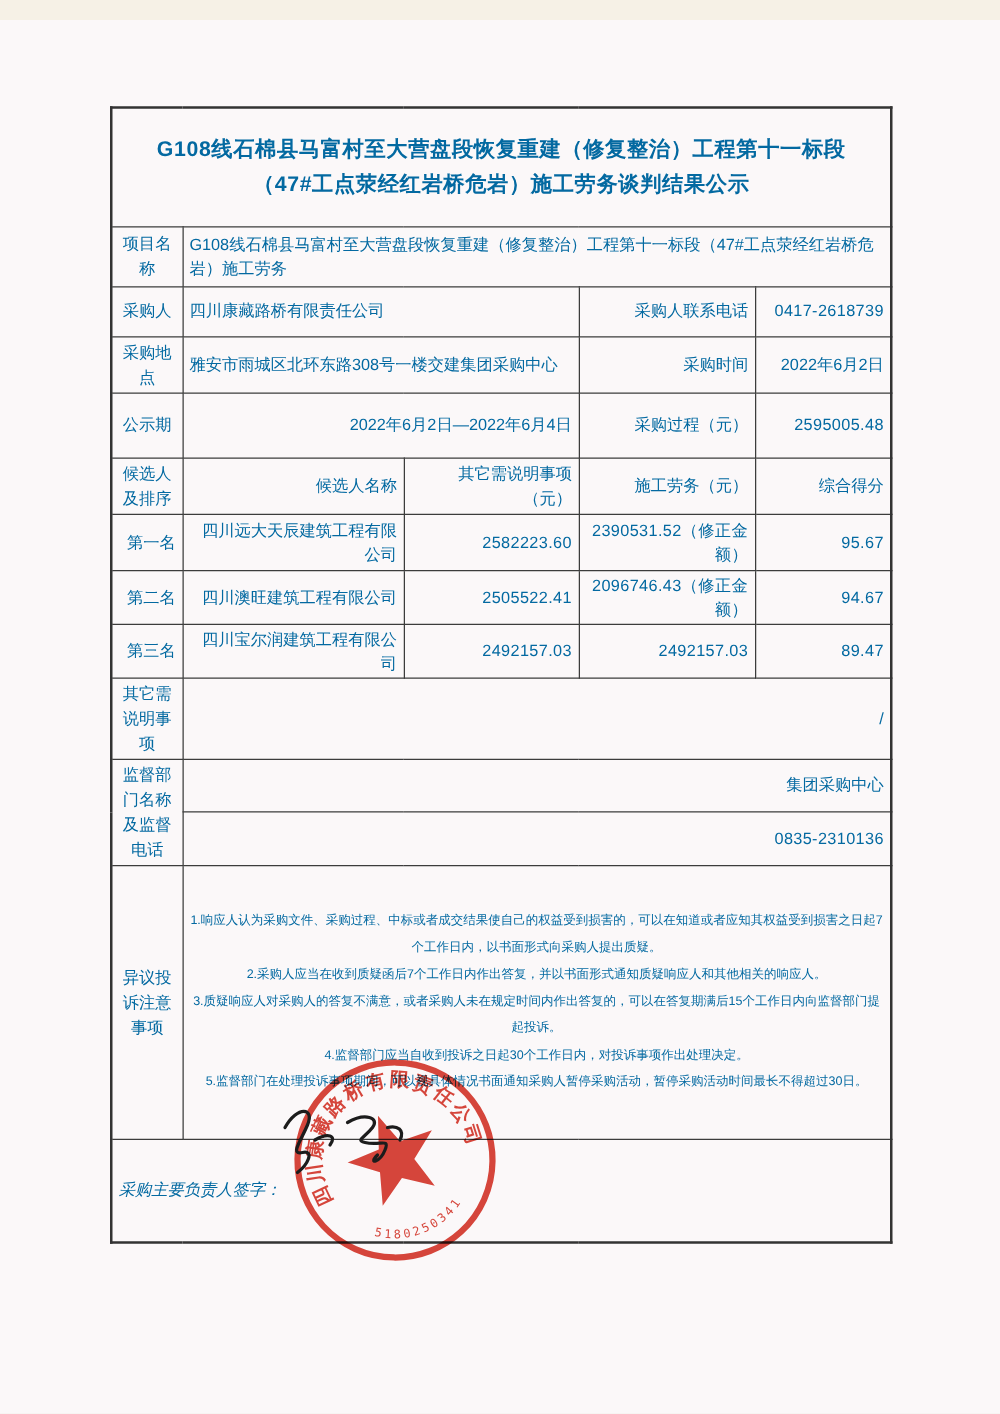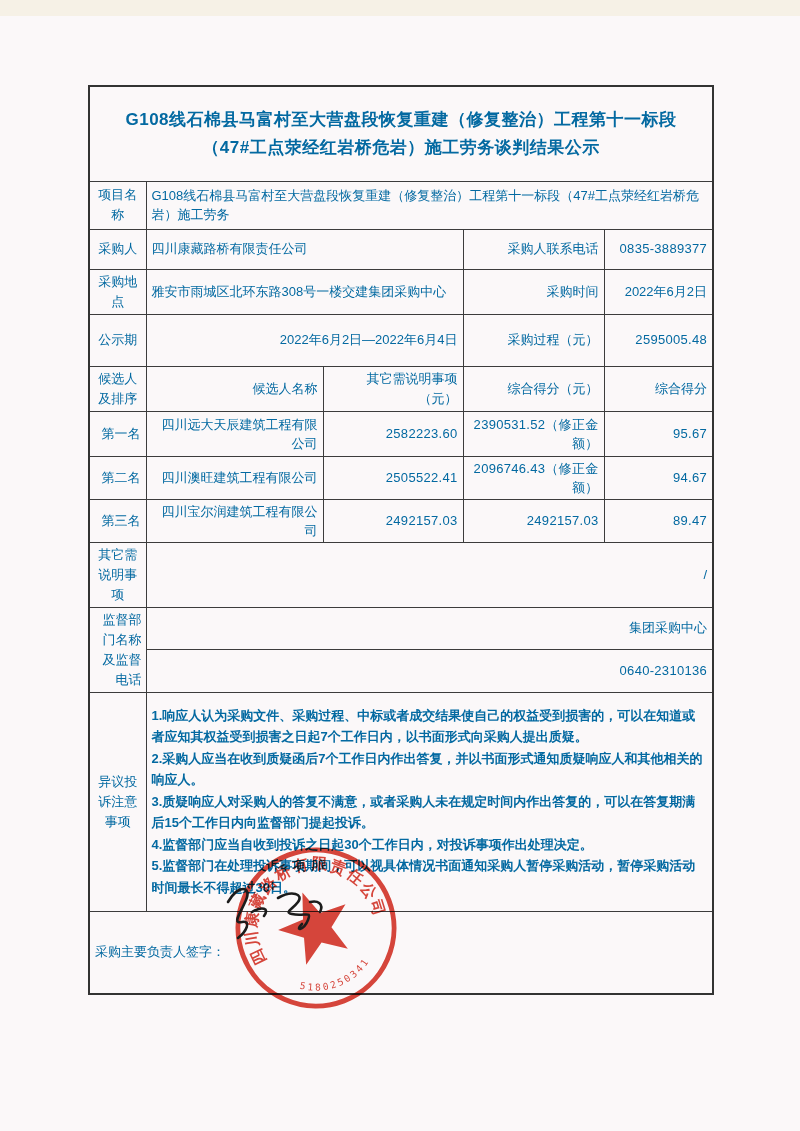--- a/index.html
+++ b/index.html
@@ -39,22 +39,22 @@
     overflow: hidden;
   }
   .doc-table { border: 2px solid #333; }
   .title-cell { text-align: center; }
   .title-line { font-size: 17px; font-weight: bold; line-height: 28px; letter-spacing: 0.5px; }
   .lbl { text-align: center; padding-left: 4px; }
   .ctr { text-align: right; }
   .lft { text-align: left; padding-left: 7px; margin-left: 32px; }
   .num { letter-spacing: 0.3px; }
   .notice-cell { vertical-align: middle; padding: 8px 8px 8px 6px; }
-  .notice-cell p { font-size: 13px; line-height: 21.5px; text-align: left; font-weight: bold; }
-  .sig-cell { vertical-align: middle; padding-left: 6px; font-size: 14px; }
+  .notice-cell p { font-size: 10px; line-height: 21.5px; text-align: center; }
+  .sig-cell { vertical-align: middle; padding-left: 6px; font-size: 14px; font-style: italic; }
   
   .stamp {
     position: absolute;
     left: 232px; top: 844px;
     width: 168px; height: 168px;
     z-index: 3;
     transform: rotate(-21deg);
     opacity: 0.92;
     mix-blend-mode: multiply;
     pointer-events: none;
@@ -92,42 +92,42 @@
 
     <tr style="height:48px">
       <td class="lbl">项目名称</td>
       <td colspan="4" class="lft" style="line-height:19px">G108线石棉县马富村至大营盘段恢复重建（修复整治）工程第十一标段（47#工点荥经红岩桥危岩）施工劳务</td>
     </tr>
 
     <tr style="height:40px">
       <td class="lbl">采购人</td>
       <td colspan="2" class="lft">四川康藏路桥有限责任公司</td>
       <td class="ctr">采购人联系电话</td>
-      <td class="ctr num">0835-3889377</td>
+      <td class="ctr num">0417-2618739</td>
     </tr>
 
     <tr style="height:40px">
       <td class="lbl">采购地点</td>
       <td colspan="2" class="lft">雅安市雨城区北环东路308号一楼交建集团采购中心</td>
       <td class="ctr">采购时间</td>
       <td class="ctr">2022年6月2日</td>
     </tr>
 
     <tr style="height:52px">
       <td class="lbl">公示期</td>
       <td colspan="2" class="ctr">2022年6月2日—2022年6月4日</td>
       <td class="ctr">采购过程（元）</td>
       <td class="ctr num">2595005.48</td>
     </tr>
 
     <tr style="height:40px">
       <td class="lbl">候选人及排序</td>
       <td class="ctr">候选人名称</td>
       <td class="ctr">其它需说明事项（元）</td>
-      <td class="ctr">综合得分（元）</td>
+      <td class="ctr">施工劳务（元）</td>
       <td class="ctr">综合得分</td>
     </tr>
 
     <tr style="height:45px">
       <td class="ctr">第一名</td>
       <td class="ctr" style="line-height:19px">四川远大天辰建筑工程有限公司</td>
       <td class="ctr num">2582223.60</td>
       <td class="ctr num" style="line-height:19px">2390531.52（修正金额）</td>
       <td class="ctr num">95.67</td>
     </tr>
@@ -145,25 +145,25 @@
       <td class="ctr num">2492157.03</td>
       <td class="ctr num">89.47</td>
     </tr>
 
     <tr style="height:47px">
       <td class="lbl">其它需说明事项</td>
       <td colspan="4" class="ctr">/</td>
     </tr>
 
     <tr style="height:34px">
-      <td rowspan="2" class="lbl" style="text-align:right;padding:2px 4px">监督部门名称及监督电话</td>
+      <td rowspan="2" class="lbl" style="text-align:center;padding:2px 4px">监督部门名称及监督电话</td>
       <td colspan="4" class="ctr">集团采购中心</td>
     </tr>
     <tr style="height:34px">
-      <td colspan="4" class="ctr num">0640-2310136</td>
+      <td colspan="4" class="ctr num">0835-2310136</td>
     </tr>
 
     <tr style="height:219px">
       <td class="lbl" style="text-align:center;padding:2px 4px">异议投诉注意事项</td>
       <td colspan="4" class="notice-cell">
         <p>1.响应人认为采购文件、采购过程、中标或者成交结果使自己的权益受到损害的，可以在知道或者应知其权益受到损害之日起7个工作日内，以书面形式向采购人提出质疑。</p>
         <p>2.采购人应当在收到质疑函后7个工作日内作出答复，并以书面形式通知质疑响应人和其他相关的响应人。</p>
         <p>3.质疑响应人对采购人的答复不满意，或者采购人未在规定时间内作出答复的，可以在答复期满后15个工作日内向监督部门提起投诉。</p>
         <p>4.监督部门应当自收到投诉之日起30个工作日内，对投诉事项作出处理决定。</p>
         <p>5.监督部门在处理投诉事项期间，可以视具体情况书面通知采购人暂停采购活动，暂停采购活动时间最长不得超过30日。</p>

